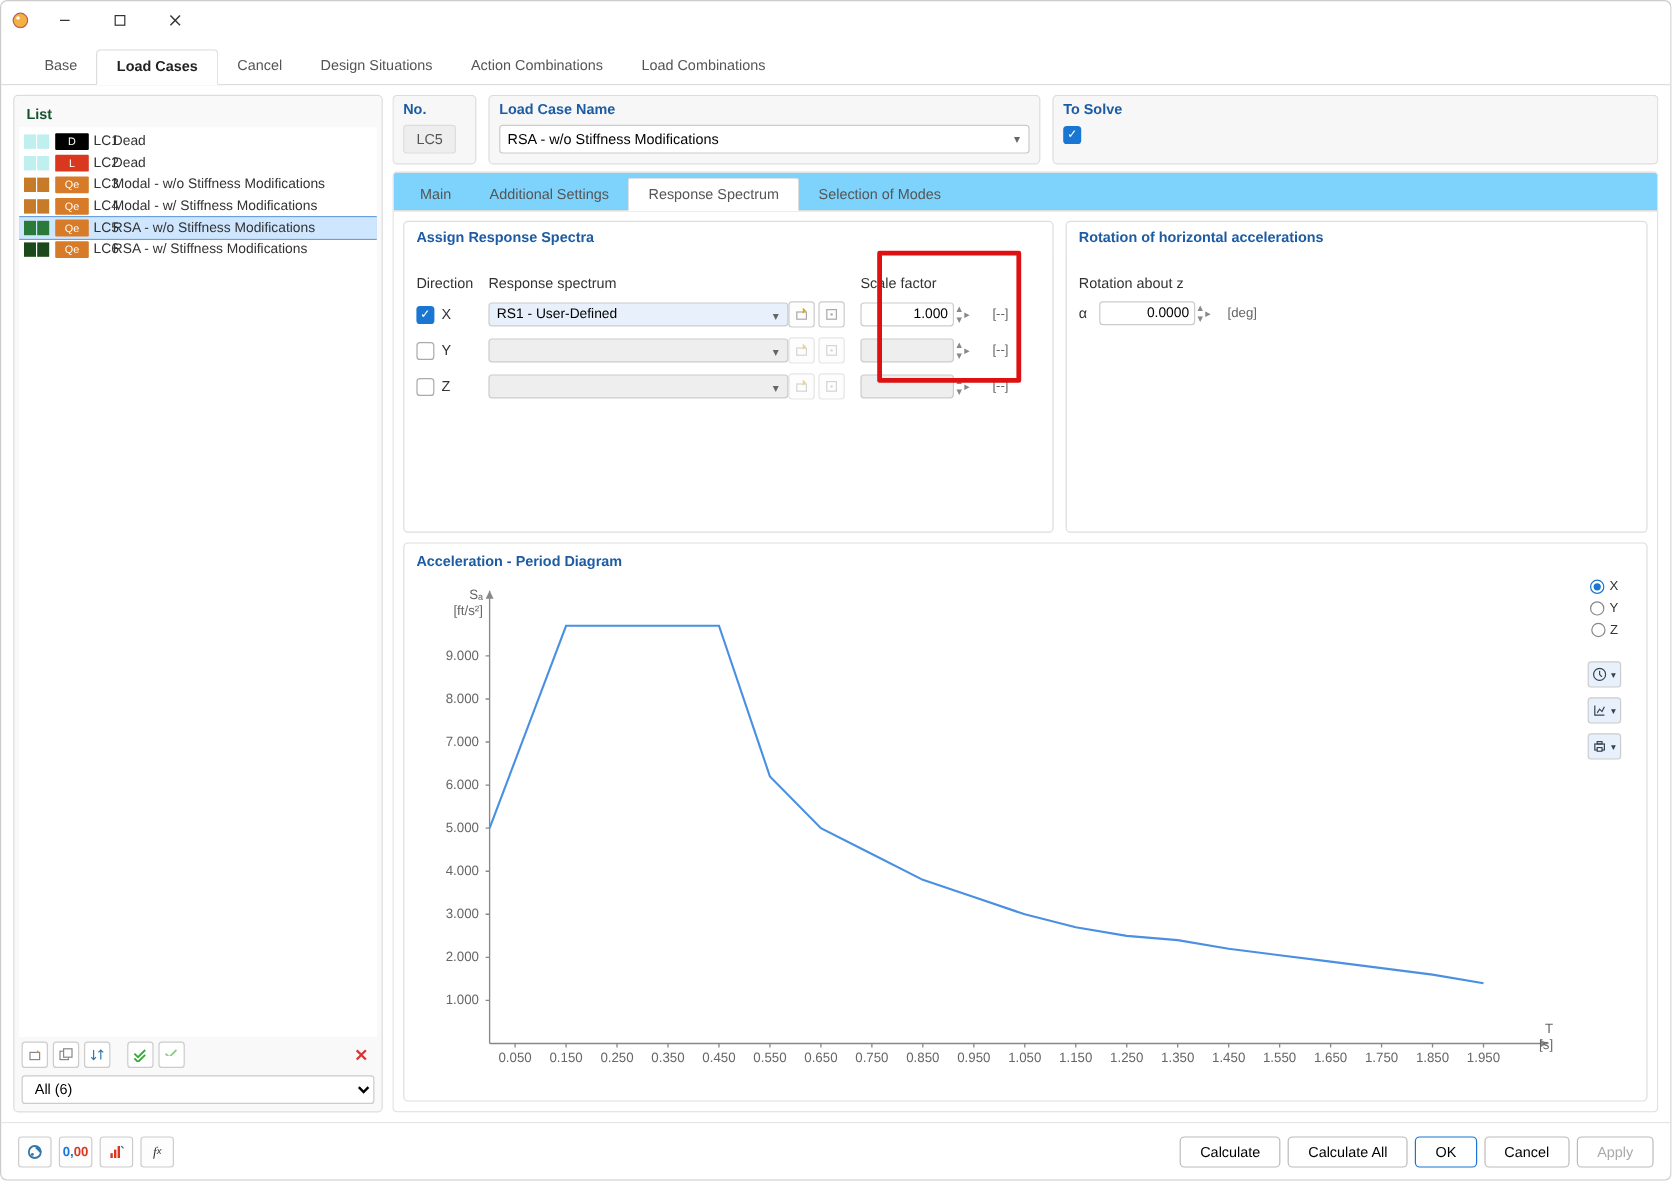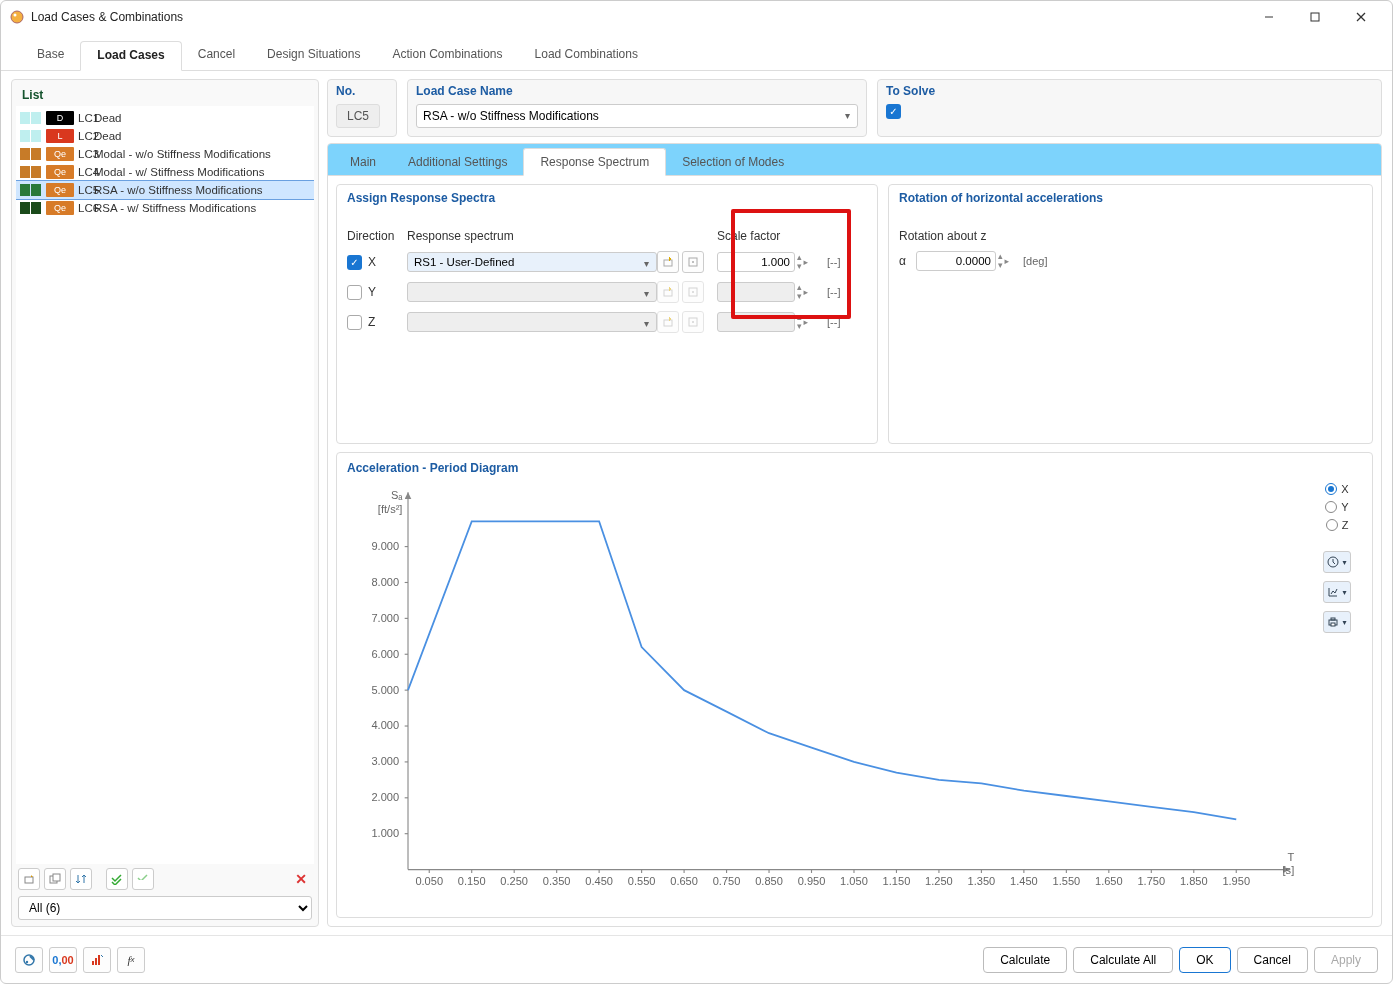--- a/index.html
+++ b/index.html
@@ -114,21 +114,20 @@
 
 <div class="window">
 
   <div class="titlebar">
     <span class="titlebar-icon">
       <svg width="14" height="14" viewBox="0 0 14 14">
           <circle cx="7" cy="7" r="6" fill="#f5b041" stroke="#a66" stroke-width="1"></circle>
           <circle cx="5" cy="5" r="1.5" fill="#fff"></circle>
         </svg>
     </span>
-    <span class="titlebar-title">Load Cases &amp; Combinations</span>
     <div class="titlebar-controls">
       <div class="titlebar-btn">
           <svg width="10" height="10">
             <line x1="1" y1="5" x2="9" y2="5" stroke="#333" stroke-width="1"></line>
           </svg>
         </div>
       <div class="titlebar-btn">
           <svg width="10" height="10">
             <rect x="1" y="1" width="8" height="8" fill="none" stroke="#333" stroke-width="1"></rect>
           </svg>

